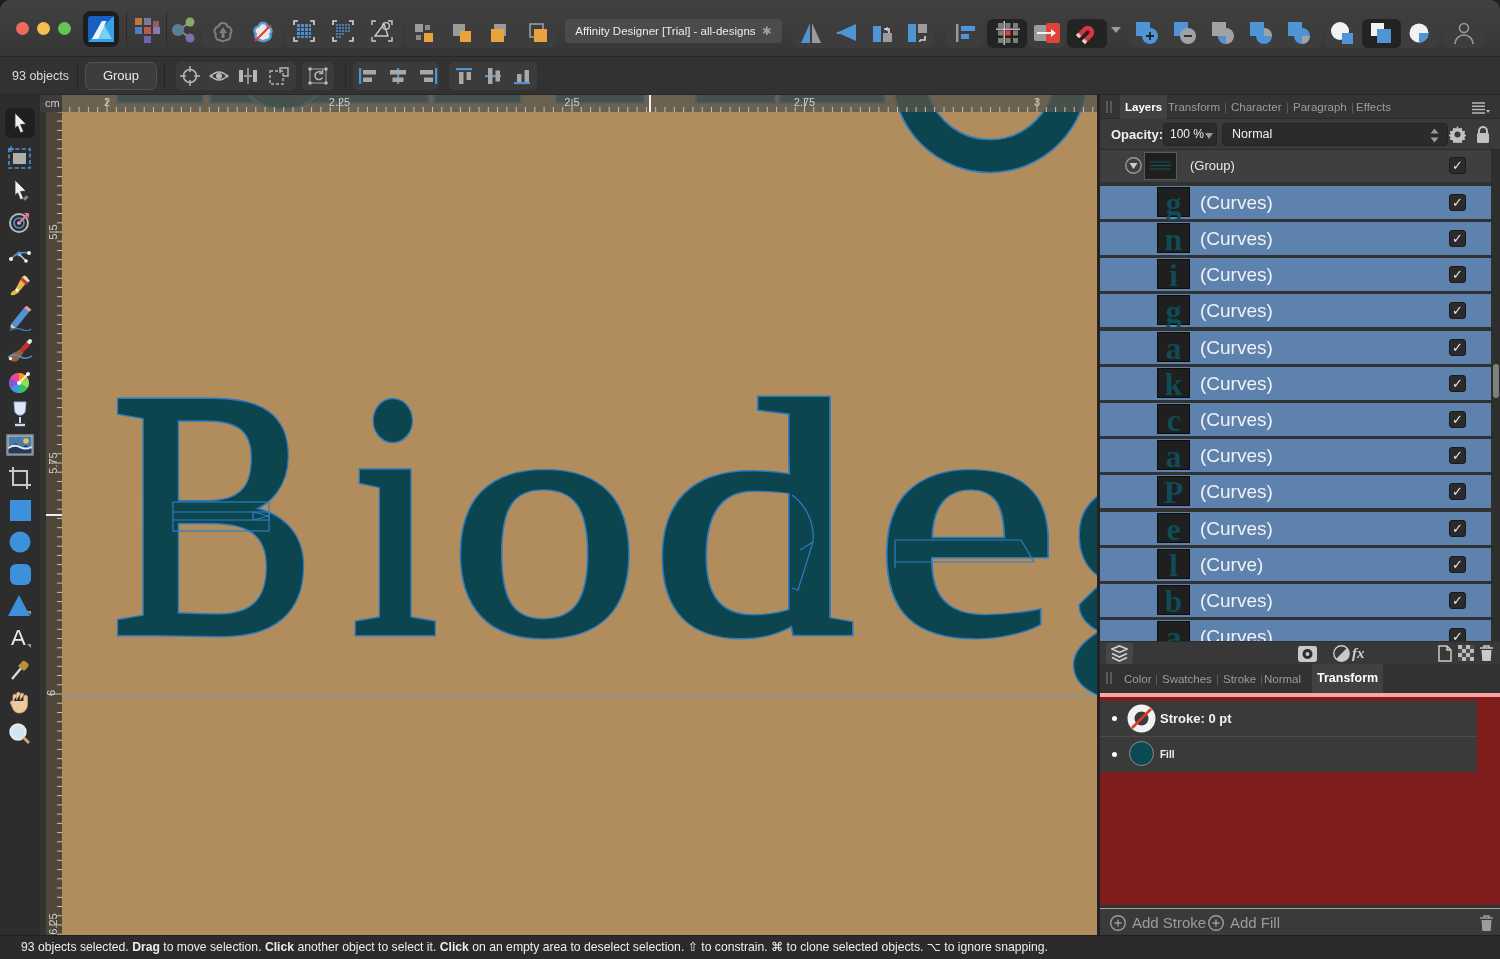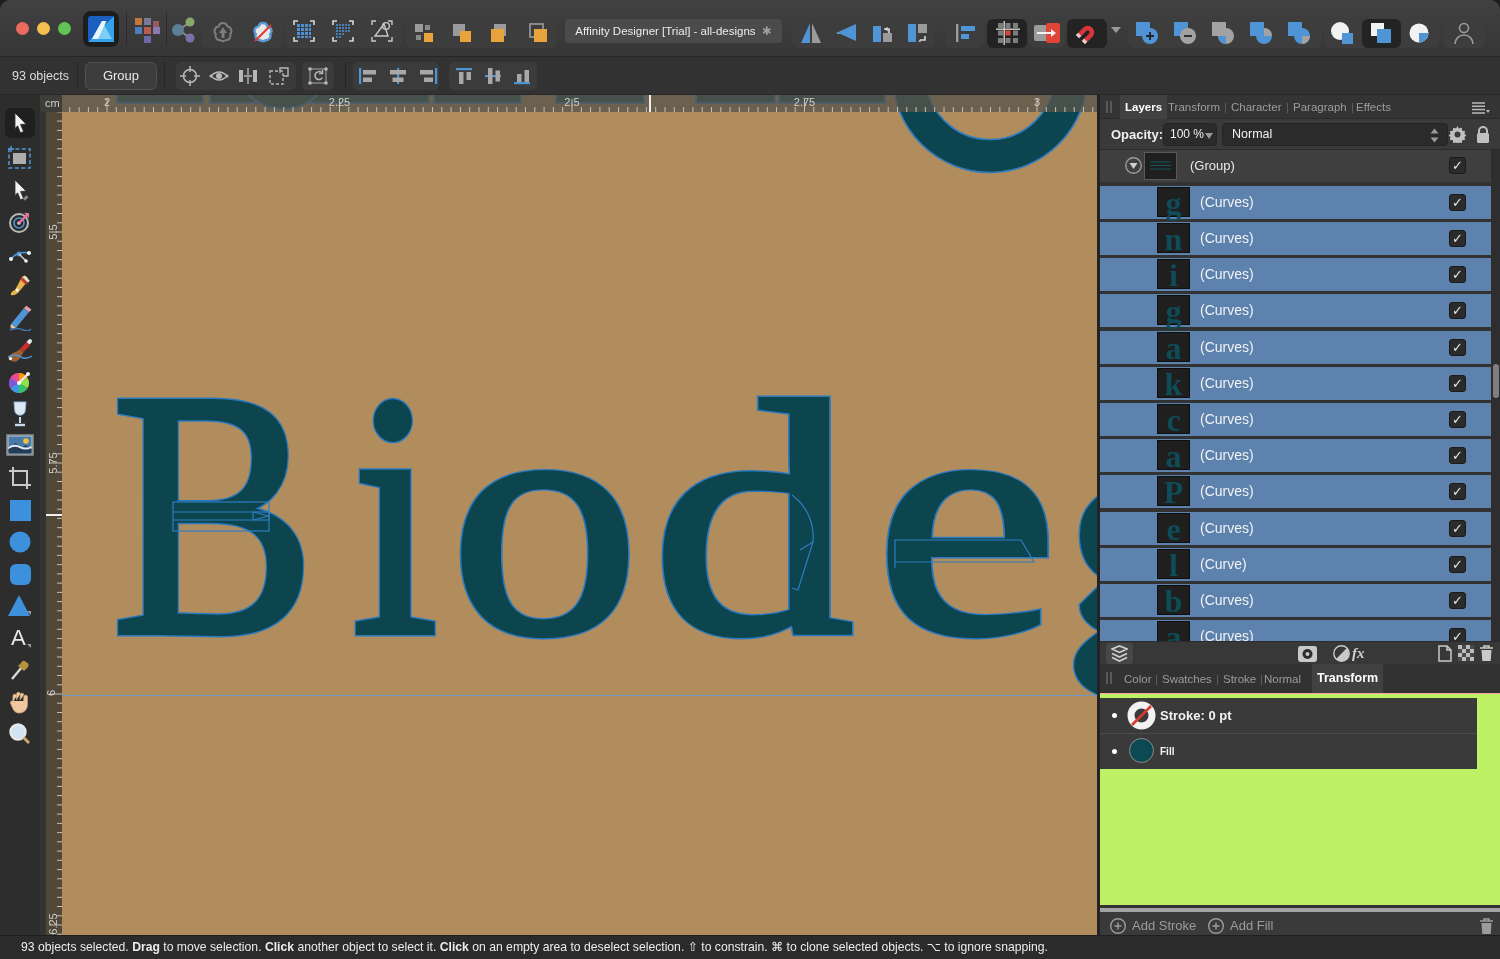--- a/index.html
+++ b/index.html
@@ -37,29 +37,29 @@
 .rlab{position:absolute;color:#cfcfcf;font-size:11px;}
 
 #panel{position:absolute;left:1100px;top:95px;width:400px;height:840px;background:#333;}
 .ptab{color:#9c9c9c;font-size:11.5px;position:absolute;top:0;height:24px;line-height:24px;white-space:nowrap;}
 .ptab.act{color:#fff;background:#414141;padding:0 5px;font-weight:bold;}
 #ptabs{position:absolute;left:0;top:0;width:400px;height:24px;background:#343434;border-bottom:1px solid #2a2a2a;}
 #opacityrow{position:absolute;left:0;top:24px;width:400px;height:31px;background:#3a3a3a;border-bottom:1px solid #2b2b2b;}
 .combo{position:absolute;background:#2b2b2b;border:1px solid #242424;border-radius:4px;color:#f0f0f0;font-size:12.5px;}
 #laylist{position:absolute;left:0;top:55px;width:400px;height:491px;background:#323232;overflow:hidden;}
 .lrow{position:absolute;left:0;width:391px;height:33px;background:#5c82ad;}
-.lrow .nm{position:absolute;left:100px;top:0;height:33px;line-height:33px;color:#f2f2f2;font-size:14px;}
+.lrow .nm{position:absolute;left:100px;top:0;height:33px;line-height:33px;color:#f2f2f2;font-size:19px;}
 .thumb{position:absolute;left:57px;top:1px;width:33px;height:30px;background:#1f1f1f;border:1px solid #0e0e0e;text-align:center;}
 .thumb span{font-family:"Liberation Serif",serif;font-weight:bold;color:#0e4c57;font-size:32px;line-height:30px;}
 .cbox{position:absolute;left:349px;top:8px;width:17px;height:17px;background:#2b2b2b;border:1px solid #1a1a1a;border-radius:3px;color:#e8e8e8;font-size:13px;line-height:16px;text-align:center;}
 #layfoot{position:absolute;left:0;top:546px;width:400px;height:23px;background:#383838;border-top:1px solid #2c2c2c;}
 #ptabs2{position:absolute;left:0;top:569px;width:400px;height:29px;background:#323232;text-align:center;}
-#appearance{position:absolute;left:0;top:598px;width:400px;height:212px;background:#bef264;border-top:1px solid #fca5a5;}
+#appearance{position:absolute;left:0;top:598px;width:400px;height:212px;background:#7f1d1d;border-top:4px solid #fca5a5;}
 .arow{position:absolute;left:0;width:377px;height:35px;background:#3a3a3a;}
-#addbar{position:absolute;left:0;top:813px;width:400px;height:27px;background:#3a3a3a;border-top:4px solid #a3a3a3;color:#9c9c9c;font-size:13px;}
+#addbar{position:absolute;left:0;top:813px;width:400px;height:27px;background:#3a3a3a;border-top:1px solid #a3a3a3;color:#9c9c9c;font-size:15px;}
 
 #status{position:absolute;left:0;top:935px;width:1500px;height:24px;background:#2b2b2b;border-top:1px solid #1f1f1f;color:#ececec;font-size:12.2px;line-height:23px;}
 #status b{font-weight:bold;}
 </style></head>
 <body>
 <div id="app">
   <div id="titlebar">
     <div class="tl" style="left:16px;background:#ed6a5e"></div>
     <div class="tl" style="left:37px;background:#f5bf4f"></div>
     <div class="tl" style="left:58px;background:#61c455"></div>

